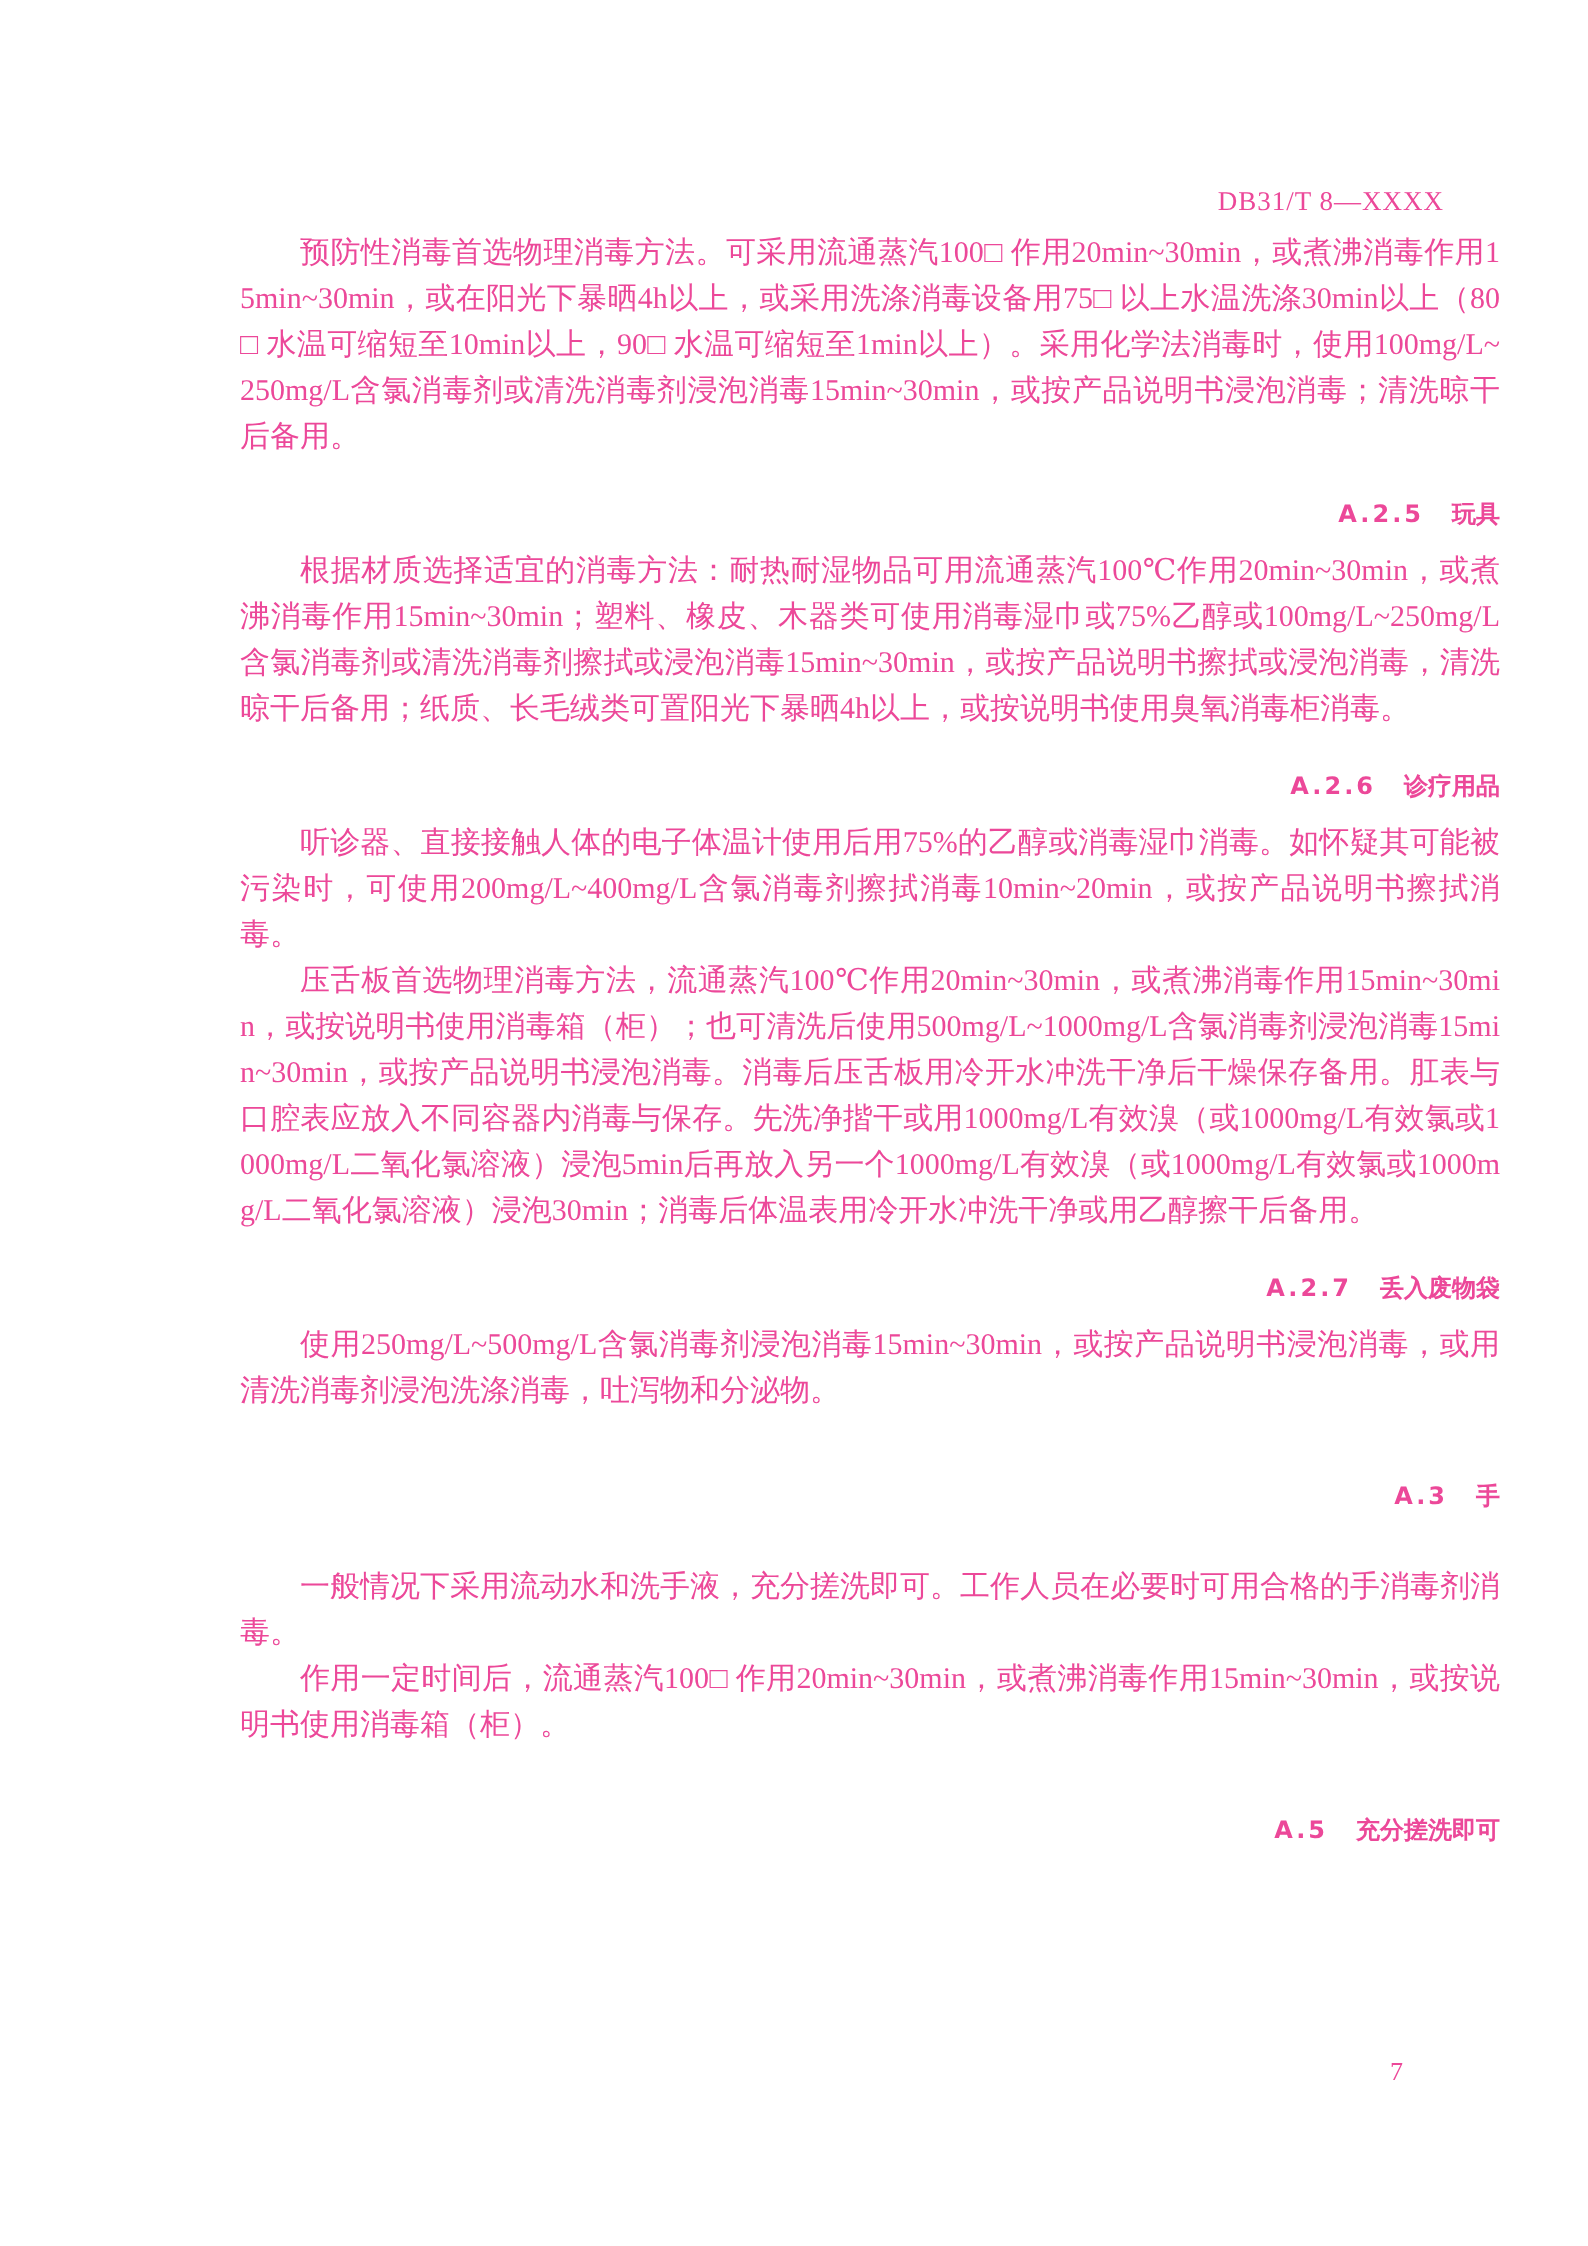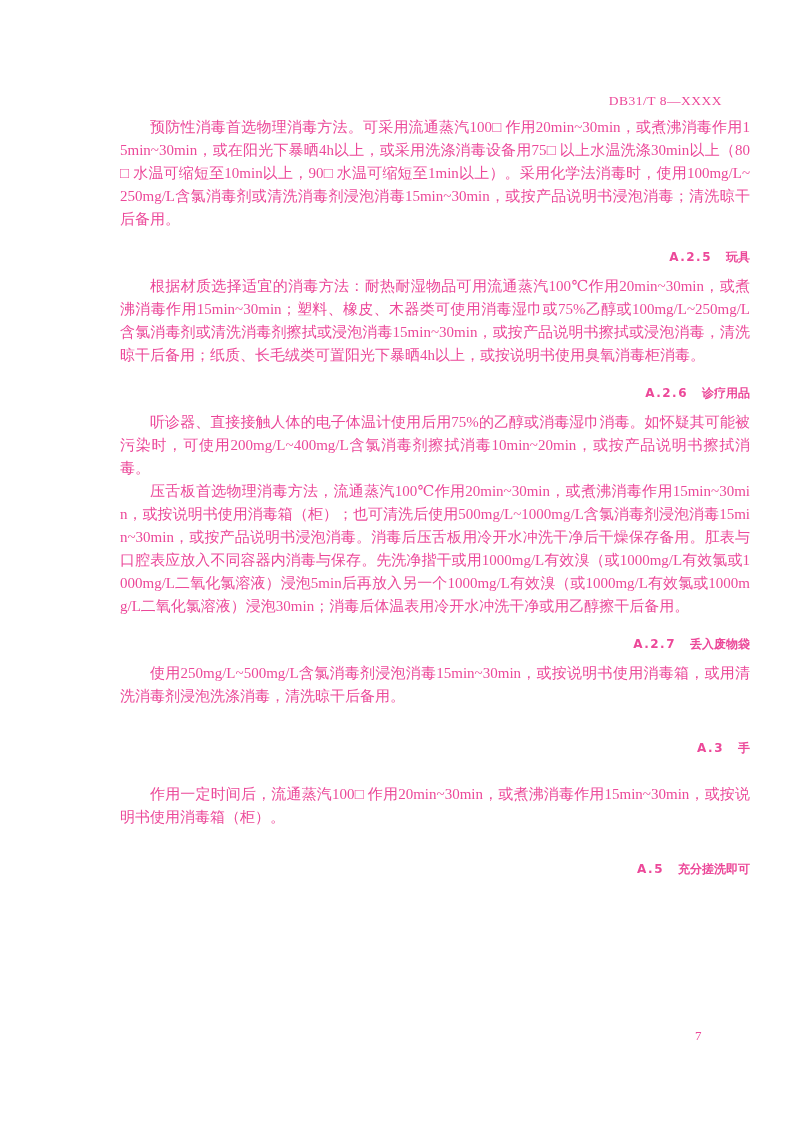--- a/index.html
+++ b/index.html
@@ -83,26 +83,27 @@
     </h3>
 
     <p class="para">听诊器、直接接触人体的电子体温计使用后用75%的乙醇或消毒湿巾消毒。如怀疑其可能被污染时，可使用200mg/L~400mg/L含氯消毒剂擦拭消毒10min~20min，或按产品说明书擦拭消毒。</p>
 
     <p class="para">压舌板首选物理消毒方法，流通蒸汽100℃作用20min~30min，或煮沸消毒作用15min~30min，或按说明书使用消毒箱（柜）；也可清洗后使用500mg/L~1000mg/L含氯消毒剂浸泡消毒15min~30min，或按产品说明书浸泡消毒。消毒后压舌板用冷开水冲洗干净后干燥保存备用。肛表与口腔表应放入不同容器内消毒与保存。先洗净揩干或用1000mg/L有效溴（或1000mg/L有效氯或1000mg/L二氧化氯溶液）浸泡5min后再放入另一个1000mg/L有效溴（或1000mg/L有效氯或1000mg/L二氧化氯溶液）浸泡30min；消毒后体温表用冷开水冲洗干净或用乙醇擦干后备用。</p>
 
     <h3 class="sec sub">
       <span class="h-num">A.2.7</span><span>丢入废物袋</span>
     </h3>
 
-    <p class="para">使用250mg/L~500mg/L含氯消毒剂浸泡消毒15min~30min，或按说明书使用消毒箱，或用清洗消毒剂浸泡洗涤消毒，清洗晾干后备用。</p>
+    <p class="para">使用250mg/L~500mg/L含氯消毒剂浸泡消毒15min~30min，或按产品说明书浸泡消毒，或用清洗消毒剂浸泡洗涤消毒，吐泻物和分泌物。</p>
 
     <h2 class="sec main">
       <span class="h-num">A.3</span><span>手</span>
     </h2>
 
+    <p class="para">一般情况下采用流动水和洗手液，充分搓洗即可。工作人员在必要时可用合格的手消毒剂消毒。</p>
 
 
     <p class="para">作用一定时间后，流通蒸汽100□ 作用20min~30min，或煮沸消毒作用15min~30min，或按说明书使用消毒箱（柜）。</p>
 
     <h2 class="sec main">
       <span class="h-num">A.5</span><span>充分搓洗即可</span>
     </h2>
 
 
   </main>

